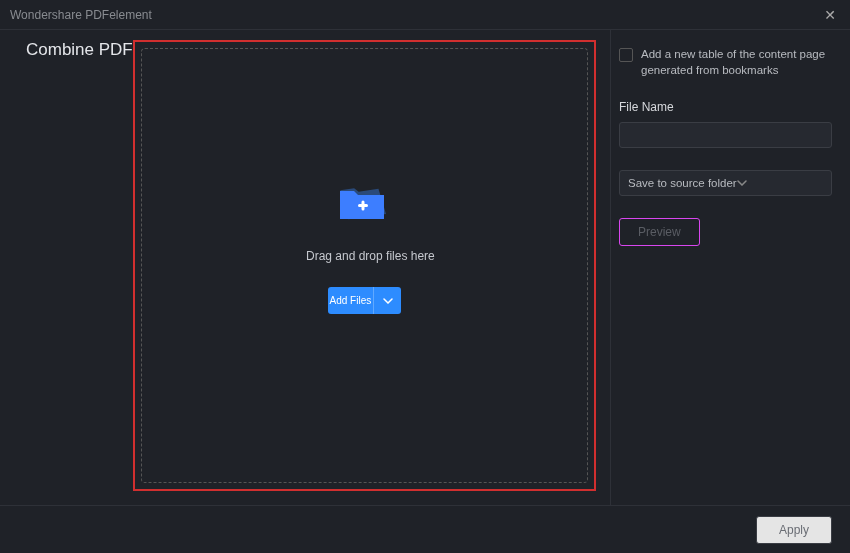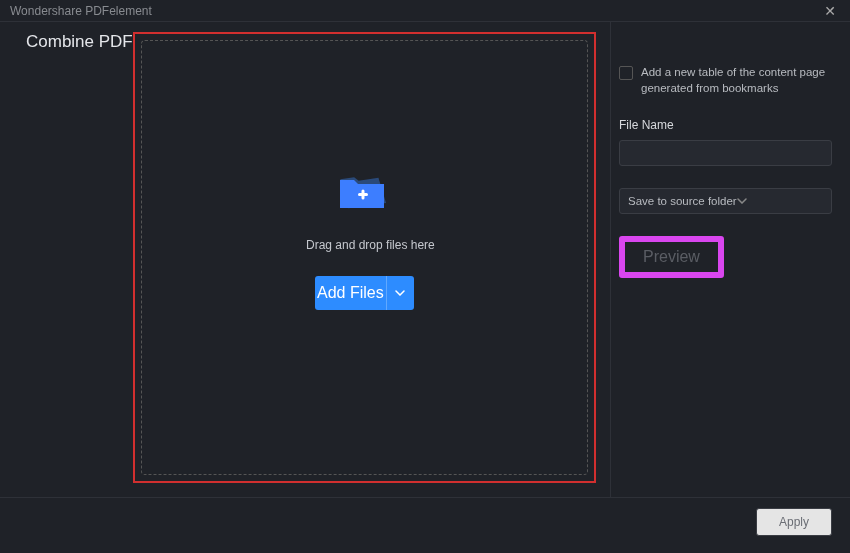--- a/index.html
+++ b/index.html
@@ -9,21 +9,21 @@
     }
     body {
       font-family: -apple-system, BlinkMacSystemFont, "Segoe UI", Arial, sans-serif;
       background: #1f2228;
       color: #c5c8ce;
       width: 850px;
       height: 553px;
       overflow: hidden;
     }
     .titlebar {
-      height: 22px;
+      height: 30px;
       display: flex;
       align-items: center;
       justify-content: space-between;
       padding: 0 10px;
       border-bottom: 1px solid #2e3138;
     }
     .titlebar-text {
       font-size: 12px;
       color: #888b90;
     }
@@ -77,21 +77,21 @@
       margin-bottom: 24px;
       padding-left: 12px;
     }
     .btn-group {
       display: flex;
     }
     .btn-add {
       background: #2d8cff;
       color: #fff;
       border: none;
-      font-size: 16px;
+      font-size: 10px;
       padding: 8px 2px;
       border-radius: 3px 0 0 3px;
       cursor: pointer;
       font-weight: 500;
     }
     .btn-add-dropdown {
       background: #2d8cff;
       border: none;
       border-left: 1px solid rgba(255,255,255,0.25);
       width: 28px;
@@ -104,21 +104,20 @@
     .right-panel {
       width: 240px;
       padding: 16px 18px 16px 8px;
       border-left: 1px solid #2e3138;
     }
     .checkbox-row {
       display: flex;
       align-items: flex-start;
       gap: 8px;
       margin-bottom: 22px;
-      margin-top: 26px;
     }
     .checkbox-box {
       width: 14px;
       height: 14px;
       border: 1px solid #555;
       border-radius: 2px;
       margin-top: 2px;
       flex-shrink: 0;
       cursor: pointer;
     }
@@ -155,24 +154,24 @@
       justify-content: flex-start;
       padding: 0 8px;
       cursor: pointer;
       margin-bottom: 22px;
     }
     .select-text {
       font-size: 11.5px;
       color: #b8bbc0;
     }
     .preview-btn {
-      border: 6px solid #d946ef;
+      border: 1px solid #d946ef;
       background: transparent;
       color: #5a5d64;
-      font-size: 16px;
+      font-size: 12px;
       padding: 6px 18px;
       border-radius: 3px;
       cursor: default;
     }
     .footer {
       height: 48px;
       display: flex;
       align-items: center;
       justify-content: flex-end;
       padding: 0 18px;

